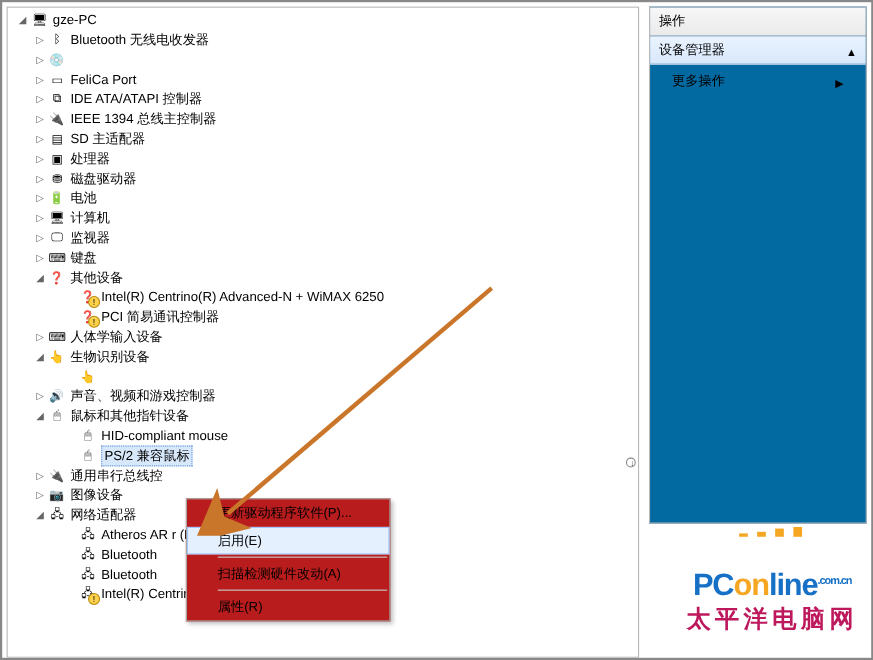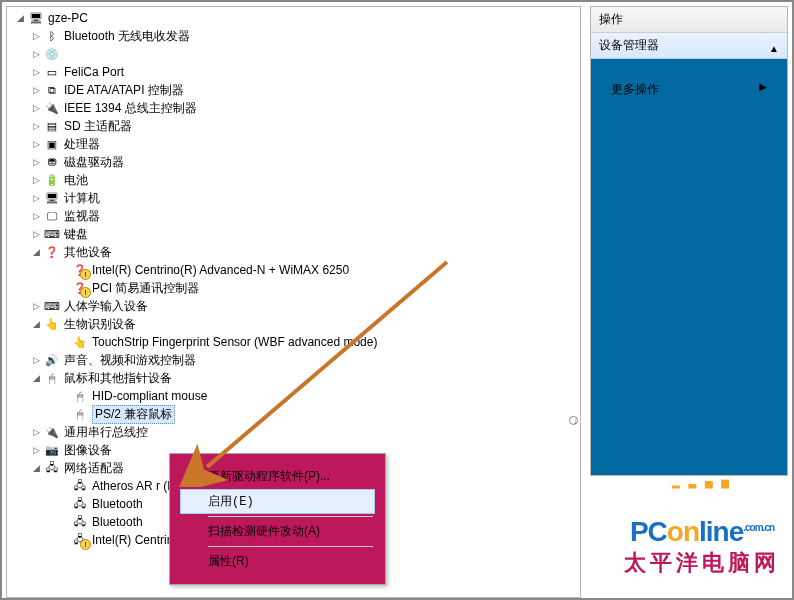--- a/index.html
+++ b/index.html
@@ -46,22 +46,21 @@
     display: flex;
     justify-content: space-between;
     align-items: flex-end;
     font-size: 12px;
   }
   .right-item {
     padding: 6px 20px;
     font-size: 12px;
     display: flex;
     justify-content: space-between;
-    align-items: flex-start;
-    margin-top: 16px;
+    align-items: flex-end;
   }
   .tri-up { font-size: 10px; }
   .tri-right { font-size: 10px; }
 
   .tree { padding: 2px 4px; }
   .tree-item {
     display: flex;
     align-items: center;
     height: 18px;
     white-space: nowrap;
@@ -124,37 +123,36 @@
     font-size: 8px;
     color: #555;
     z-index: 2;
   }
 
   
   .ctx {
     position: absolute;
     left: 162px;
     top: 446px;
-    width: 217px;
-    background: #be185d;
+    width: 186px;
+    background: #b91c1c;
     border: 1px solid #a7a7a7;
     box-shadow: 2px 2px 4px rgba(0,0,0,0.25);
     z-index: 50;
-    padding: 10px;
+    padding: 0;
   }
   .ctx-item {
     padding: 4px 8px 4px 28px;
     font-size: 12px;
     cursor: default;
   }
   .ctx-item.hover {
     background: #e5f0ff;
     border: 1px solid #a6c8ff;
     padding: 3px 7px 3px 27px;
-    font-family: Liberation Mono, monospace;
   }
   .ctx-sep {
     margin: 2px 2px 2px 28px;
     border-top: 1px solid #ccc;
   }
 
   
   .arrow-svg {
     position: absolute;
     left: 140px;
@@ -286,21 +284,20 @@
         <span class="lbl">人体学输入设备</span>
       </div>
       <div class="tree-item indent-1">
         <span class="exp">◢</span>
         <span class="ico">👆</span>
         <span class="lbl">生物识别设备</span>
       </div>
       <div class="tree-item indent-2">
         <span class="exp empty">▷</span>
         <span class="ico">👆</span>
-        <span class="lbl">TouchStrip Fingerprint Sensor (WBF advanced mode)</span>
       </div>
       <div class="tree-item indent-1">
         <span class="exp">▷</span>
         <span class="ico">🔊</span>
         <span class="lbl">声音、视频和游戏控制器</span>
       </div>
       <div class="tree-item indent-1">
         <span class="exp">◢</span>
         <span class="ico">🖱</span>
         <span class="lbl">鼠标和其他指针设备</span>

